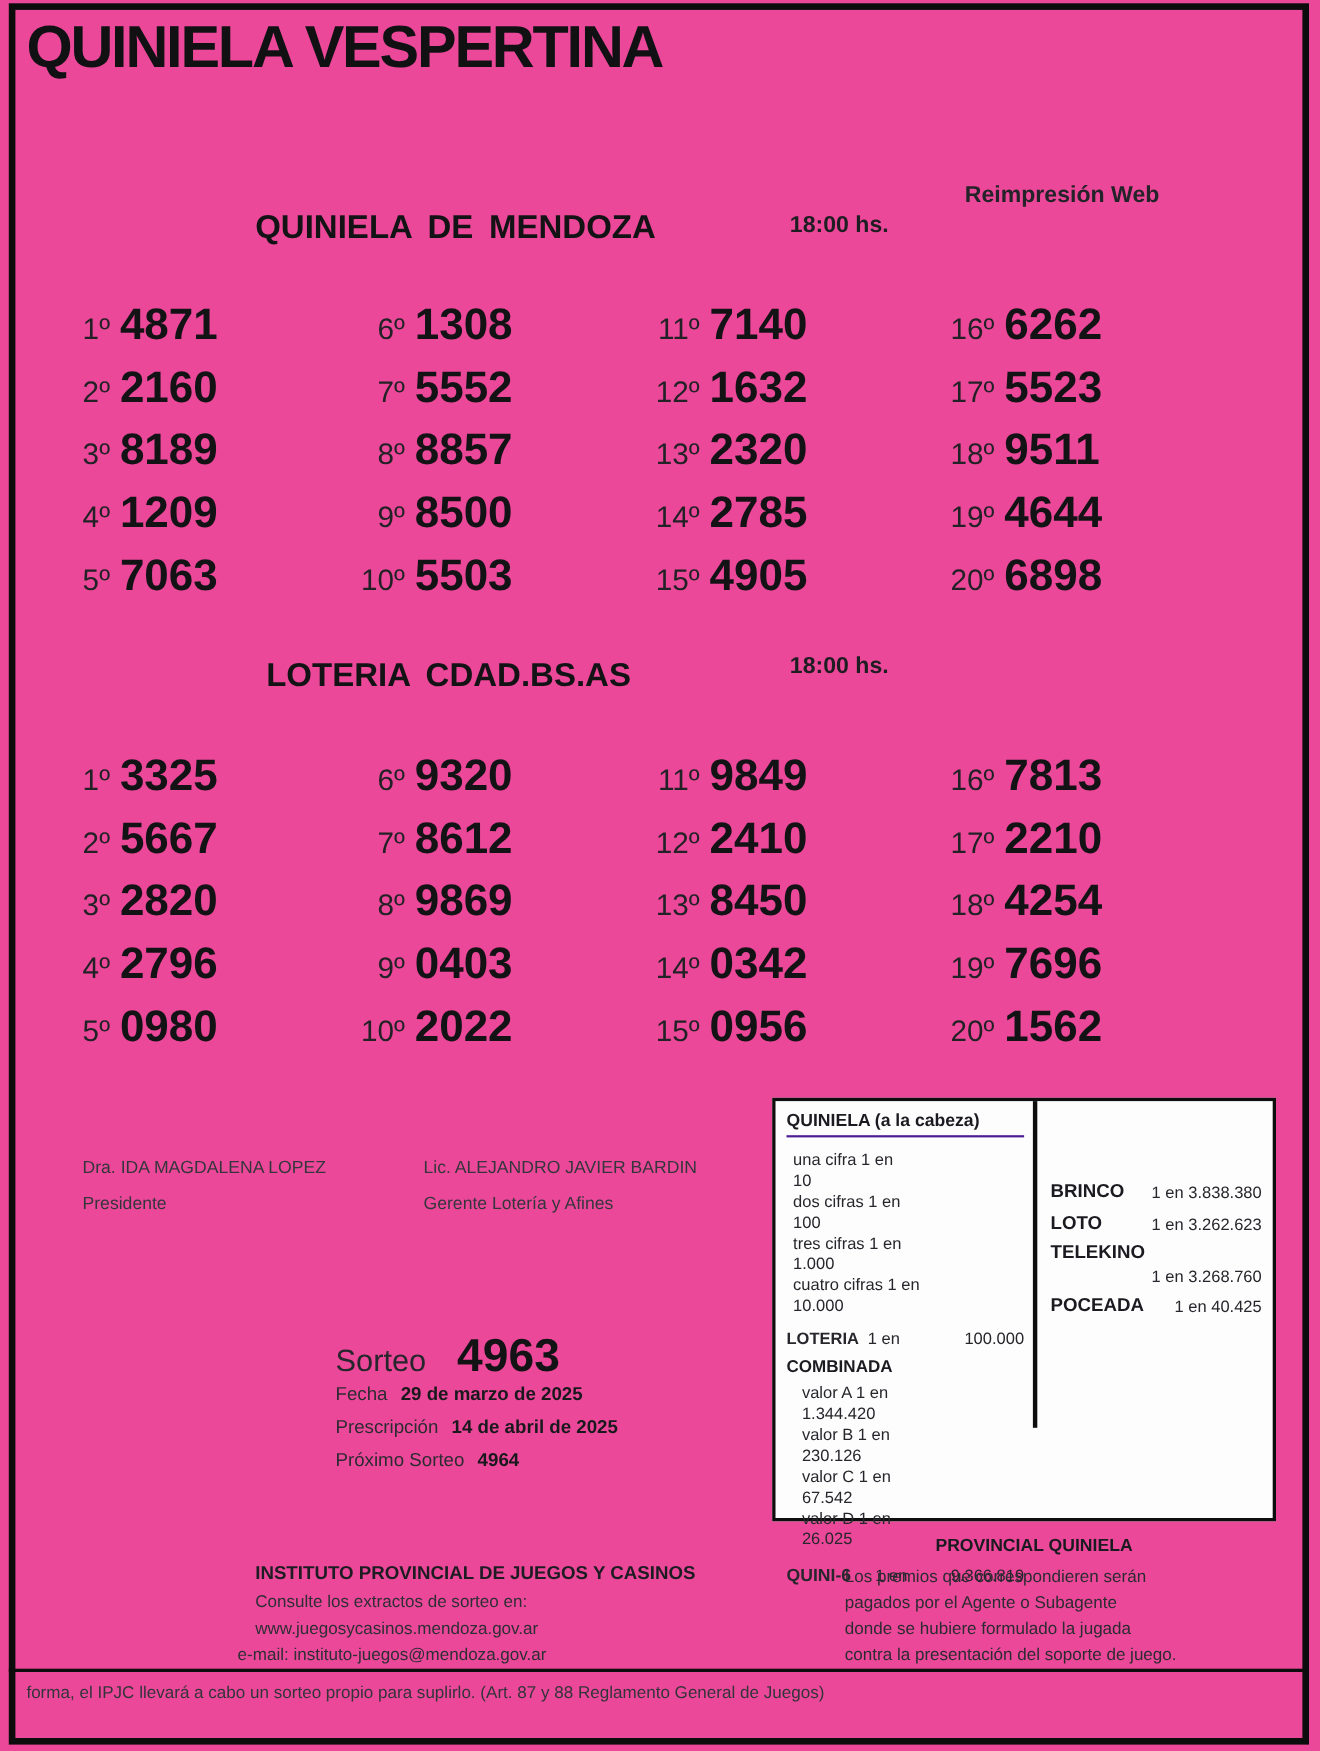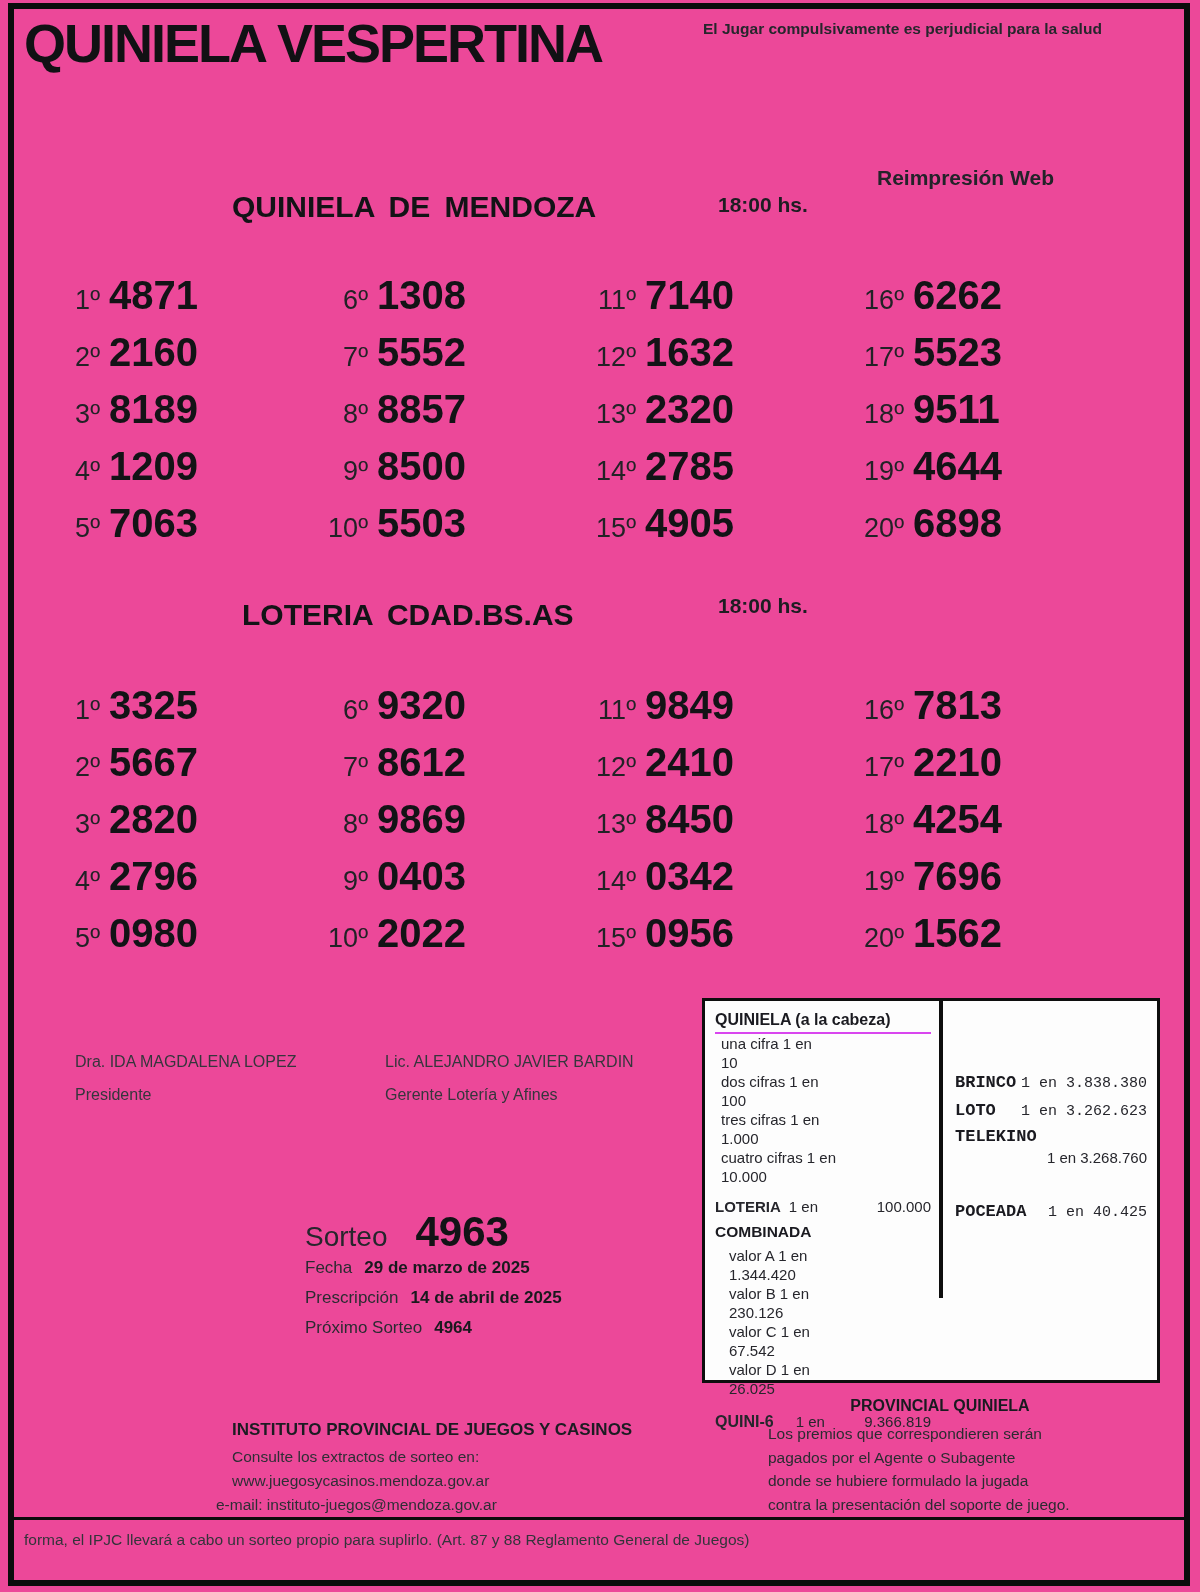--- a/index.html
+++ b/index.html
@@ -30,57 +30,56 @@
   .sorteo-label { font-size:28px; color:#26262c; }
   .sorteo-num { font-size:42px; font-weight:700; margin-left:28px; color:#131316; }
   .info-row { font-size:17px; color:#2b2b31; }
   .info-row b { margin-left:12px; color:#19191d; }
 
   .prob-box { left:702px; top:998px; width:458px; height:385px; border:3px solid #0e0e0e; background:#fdfdfd; }
   .prob-header { border-bottom:4px solid #0e0e0e; text-align:center; padding:16px 6px 12px 6px; font-size:16px; font-weight:700; line-height:25px; color:#1a1a20; }
   .prob-body { display:flex; height:calc(100% - 82px); }
   .prob-left { width:238px; border-right:4px solid #0e0e0e; padding:10px 8px 6px 10px; font-size:15px; color:#26262c; }
   .prob-right { flex:1; padding:8px 10px 6px 12px; font-size:15px; color:#26262c; }
-  .q-heading { font-weight:700; font-size:16px; border-bottom:2px solid #d946ef; padding-bottom:3px; margin-bottom:0; color:#1a1a20; }
+  .q-heading { font-weight:700; font-size:16px; border-bottom:2px solid #4c1d95; padding-bottom:3px; margin-bottom:11px; color:#1a1a20; }
   .q-row { display:flex; justify-content:space-between; line-height:19px; padding-left:6px;flex-direction:column; }
   .loteria-row { display:flex; margin-top:11px; line-height:19px; }
   .loteria-row .lbl { font-weight:700; }
   .loteria-row .mid { margin-left:8px; }
   .loteria-row .val { margin-left:auto; }
   .comb-heading { font-weight:700; margin-top:7px; font-size:15.5px; color:#1a1a20; }
   .comb-rows { margin-top:5px; }
   .comb-rows .q-row { padding-left:14px; }
   .quini-row { display:flex; margin-top:15px; font-size:15px; }
   .quini-row .lbl { font-weight:700; font-size:16px; }
   .quini-row .mid { margin-left:22px; }
   .quini-row .val { margin-left:auto; }
-  .game-row { display:flex; align-items:flex-end; margin-top:9px;font-family:Liberation Mono, monospace; }
+  .game-row { display:flex; align-items:flex-end; margin-top:9px; }
   .game-row .gname { font-weight:700; font-size:17px; color:#1a1a20; }
   .game-row .godds { margin-left:auto; font-size:15px; }
   .game-row.first { margin-top:64px; }
   .game-odds-line { text-align:right; font-size:15px; margin-top:3px; }
-  .game-row.poceada { margin-top:36px; }
+  .game-row.poceada { margin-top:8px; }
 
   .adv-title { font-weight:700; font-size:16px; text-align:center; color:#1a1a20; }
   .adv-lines { font-size:15.5px; line-height:23.5px; color:#2b2b31; }
 
   .inst-name { font-weight:700; font-size:17px; color:#1c1c22; }
   .inst-line { font-size:15.5px; color:#2e2e35; }
 
   .footer-divider { left:8px; right:10px; height:3px; background:#0c0c0c; top:1517px; }
   .footer-text { left:24px; top:1527px; width:1140px; font-size:15.5px; line-height:25px; color:#33343a; }
 </style>
 </head>
 <body>
 
 <div class="page">
   <div class="frame"></div>
 
   <h1 class="abs main-title">QUINIELA VESPERTINA</h1>
-  <div class="abs health-warning">El Jugar compulsivamente es perjudicial para la salud</div>
   <div class="abs reprint">Reimpresión Web</div>
 
   <div class="abs draw-title" style="left:232px; top:190px;">QUINIELA  DE MENDOZA</div>
   <div class="abs draw-time" style="left:718px; top:193px;">18:00 hs.</div>
 
   <div class="abs results" style="left:36px; top:273px;">
     <div class="cell">
         <span class="pos">1º</span>
         <span class="num">4871</span>
       </div>

